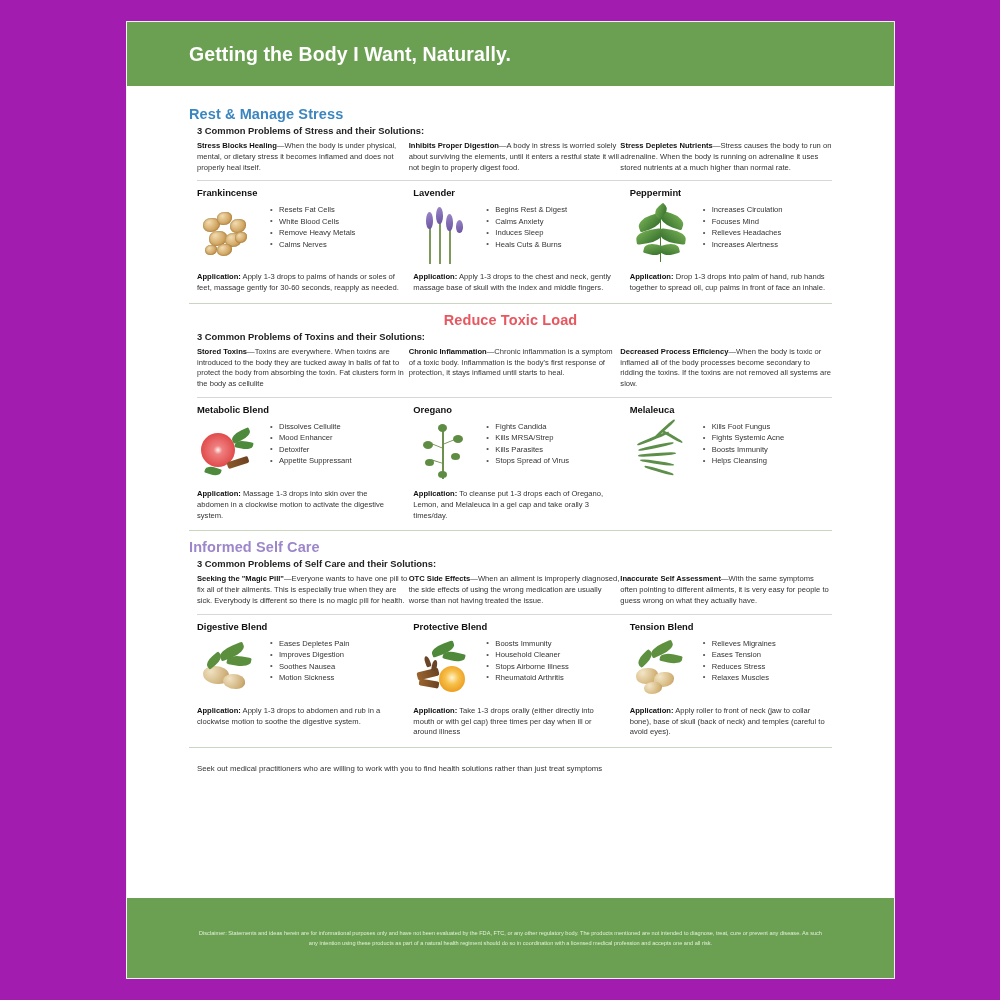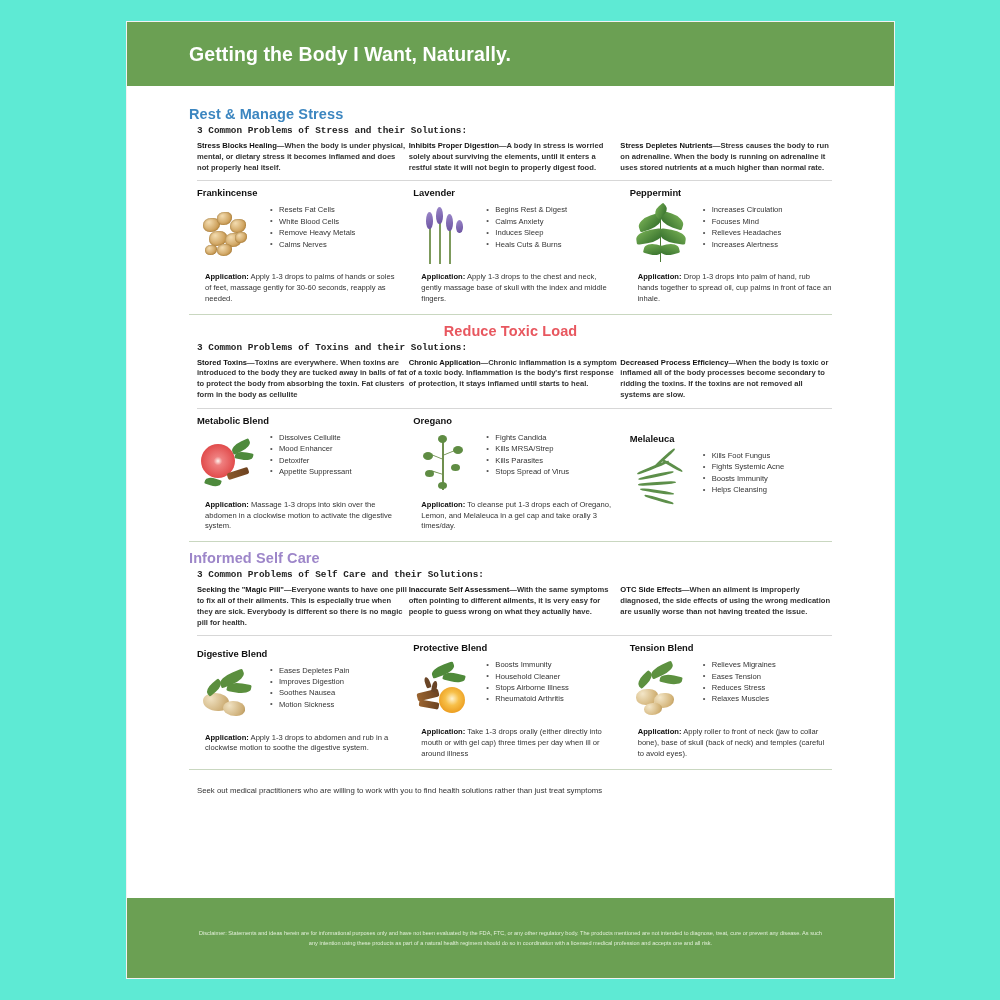--- a/index.html
+++ b/index.html
@@ -7,21 +7,21 @@
     padding: 0;
     background: #ffffff;
     width: 1000px;
     height: 1000px;
     font-family: "Liberation Sans", sans-serif;
   }
   #sheet {
     position: relative;
     width: 1000px;
     height: 1000px;
-    background: #5eead4;
+    background: #a21caf;
     overflow: hidden;
   }
   .page {
     position: absolute;
     left: 127px;
     top: 22px;
     width: 767px;
     height: 956px;
     background: #ffffff;
     box-shadow: 0 0 0 1px #f2f2f2;
@@ -56,44 +56,41 @@
   .sec-rest .section-title { color: #3c86c0; }
   .sec-toxic .section-title { color: #e8575f; text-align: center; }
   .sec-self .section-title { color: #9d86c9; }
   .sec-proactive .section-title { color: #4ea3dd; }
 
   .subhead {
     font-size: 9.4px;
     font-weight: bold;
     color: #222;
     margin: 0 0 5px 8px;
-    font-family: Liberation Mono, monospace;
   }
   .problems {
     display: flex;
     margin: 0 0 7px 8px;
-    font-weight: bold;
   }
   .problem {
     width: 212px;
     font-size: 7.6px;
     line-height: 1.42;
     color: #333;
   }
   .problem b { color: #111; }
   .hr {
     border: none;
     border-top: 1px solid #d7d7d7;
     margin: 5px 0 6px 8px;
   }
   .oils {
     display: flex;
     gap: 14px;
     margin: 0 0 4px 8px;
-    align-items: center;
   }
   .oil {
     width: 212px;
   }
   .oil-name {
     font-size: 9.4px;
     font-weight: bold;
     color: #111;
     margin-bottom: 4px;
   }
@@ -126,21 +123,20 @@
     position: absolute;
     left: -9px;
     top: -0.5px;
     color: #555;
   }
   .application {
     font-size: 7.6px;
     line-height: 1.42;
     color: #333;
     margin-top: 4px;
-    margin-left: 8px;
   }
   .application b { color: #111; }
   .sec-div {
     border: none;
     border-top: 1px solid #c9d7c0;
     margin: 9px 0 0 0;
   }
   .proactive-text {
     font-size: 7.8px;
     color: #333;
@@ -328,21 +324,21 @@
 
       <div class="section sec-toxic">
         <div class="section-title">Reduce Toxic Load</div>
         <div class="subhead">3 Common Problems of Toxins and their Solutions:</div>
 
         <div class="problems">
           <div class="problem">
             <b>Stored Toxins</b><span>—Toxins are everywhere. When toxins are introduced to the body they are tucked away in balls of fat to protect the body from absorbing the toxin. Fat clusters form in the body as cellulite</span>
           </div>
           <div class="problem">
-            <b>Chronic Application</b><span>—Chronic inflammation is a symptom of a toxic body. Inflammation is the body's first response of protection, it stays inflamed until starts to heal.</span>
+            <b>Chronic Inflammation</b><span>—Chronic inflammation is a symptom of a toxic body. Inflammation is the body's first response of protection, it stays inflamed until starts to heal.</span>
           </div>
           <div class="problem">
             <b>Decreased Process Efficiency</b><span>—When the body is toxic or inflamed all of the body processes become secondary to ridding the toxins.  If the toxins are not removed all systems are slow.</span>
           </div>
         </div>
 
         <hr class="hr">
 
         <div class="oils">
 
@@ -428,24 +424,24 @@
 
       <div class="section sec-self">
         <div class="section-title">Informed Self Care</div>
         <div class="subhead">3 Common Problems of Self Care and their Solutions:</div>
 
         <div class="problems">
           <div class="problem">
             <b>Seeking the "Magic Pill"</b><span>—Everyone wants to have one pill to fix all of their ailments.  This is especially true when they are sick.  Everybody is different so there is no magic pill for health.</span>
           </div>
           <div class="problem">
+            <b>OTC Side Effects</b><span>—When an ailment is improperly diagnosed, the side effects of using the wrong medication are usually worse than not having treated the issue.</span>
+          </div>
+          <div class="problem">
             <b>Inaccurate Self Assessment</b><span>—With the same symptoms often pointing to different ailments, it is very easy for people to guess wrong on what they actually have.</span>
-          </div>
-          <div class="problem">
-            <b>OTC Side Effects</b><span>—When an ailment is improperly diagnosed, the side effects of using the wrong medication are usually worse than not having treated the issue.</span>
           </div>
         </div>
 
         <hr class="hr">
 
         <div class="oils">
 
           <div class="oil">
             <div class="oil-name">Digestive Blend</div>
             <div class="oil-row">

